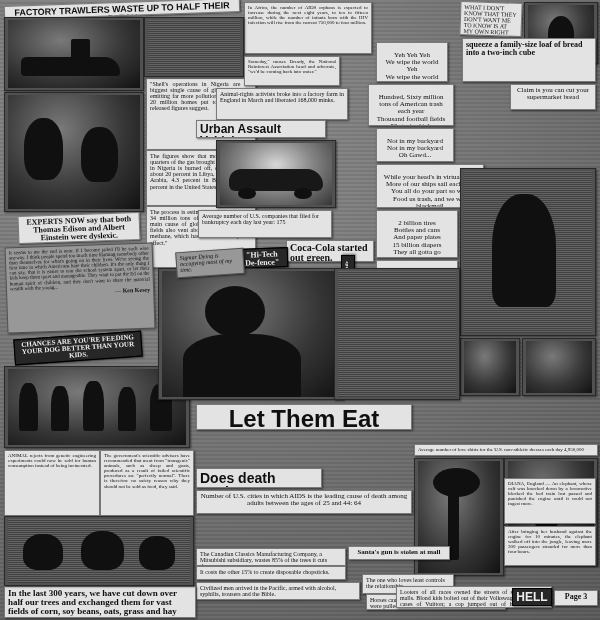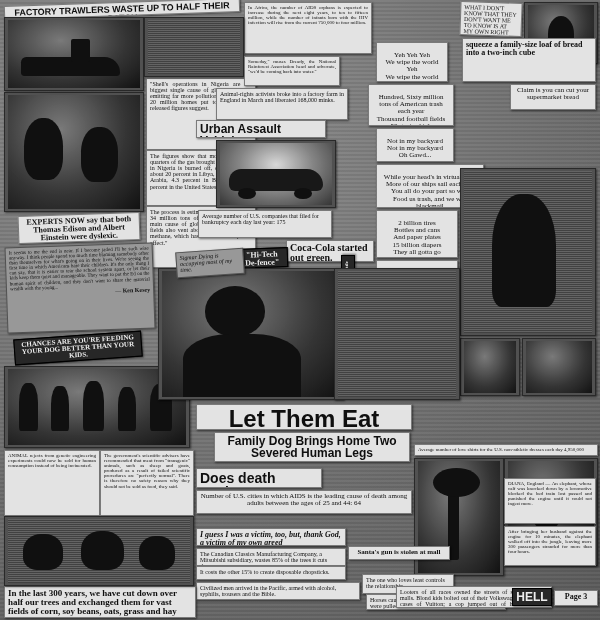--- a/index.html
+++ b/index.html
@@ -269,23 +269,20 @@
     <div class="fig figdark"></div>
   </div>
   <div class="clip photo" style="left:522px;top:338px;width:74px;height:58px;">
     <div class="fig figdark"></div>
   </div>
 
   <div class="clip light t20 hdr ctr" style="left:196px;top:404px;width:216px;height:26px;">
     <span>Let Them Eat Values</span>
   </div>
 
-  <div class="clip light t12 hdr ctr" style="left:214px;top:432px;width:196px;height:30px;">
-    <span>Family Dog Brings Home Two Severed Human Legs</span>
-  </div>
 
   <div class="clip light t5" style="left:414px;top:444px;width:184px;height:12px;">
     <span>Average number of love shirts for the U.S. non-athletic dresses each day 4,950,000</span>
   </div>
 
   <div class="clip photo" style="left:414px;top:458px;width:90px;height:118px;">
     <div class="fig figdark">
       <div class="silhouette" style="left:36%;top:10%;width:14%;height:78%;border-radius:2px;"></div>
       <div class="silhouette" style="left:18%;top:6%;width:58%;height:26%;border-radius:50%;"></div>
     </div>
@@ -307,23 +304,20 @@
 
   <div class="clip light t14 hdr" style="left:196px;top:468px;width:126px;height:20px;">
     <span>Does death work?</span>
   </div>
 
   <div class="clip light t7" style="left:196px;top:490px;width:216px;height:24px;">
     <span>Number of U.S. cities in which AIDS is the leading cause of death among adults between the ages of 25 and 44: 64</span>
   </div>
 
 
-  <div class="clip light t8 bold ital" style="left:196px;top:528px;width:150px;height:18px;">
-    <span>I guess I was a victim, too, but, thank God, a victim of my own greed</span>
-  </div>
 
   <div class="clip light t7 bold" style="left:348px;top:546px;width:102px;height:14px;">
     <span>Santa's gun is stolen at mall</span>
   </div>
 
   <div class="clip light t6" style="left:196px;top:548px;width:150px;height:18px;">
     <span>The Canadian Classics Manufacturing Company, a Mitsubishi subsidiary, wastes 85% of the trees it cuts down.</span>
   </div>
 
   <div class="clip light t6" style="left:196px;top:566px;width:150px;height:14px;">

